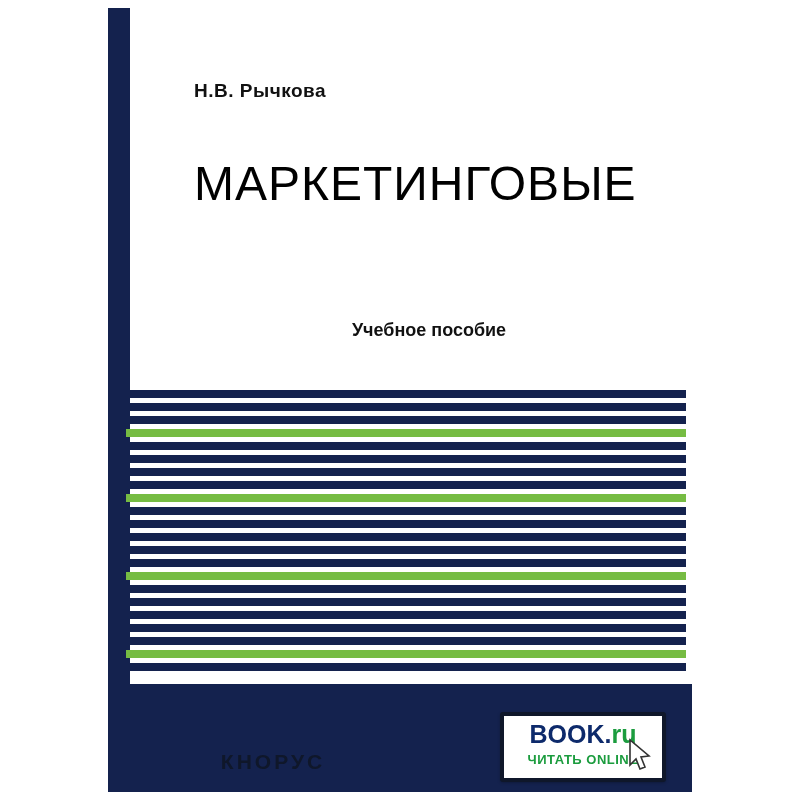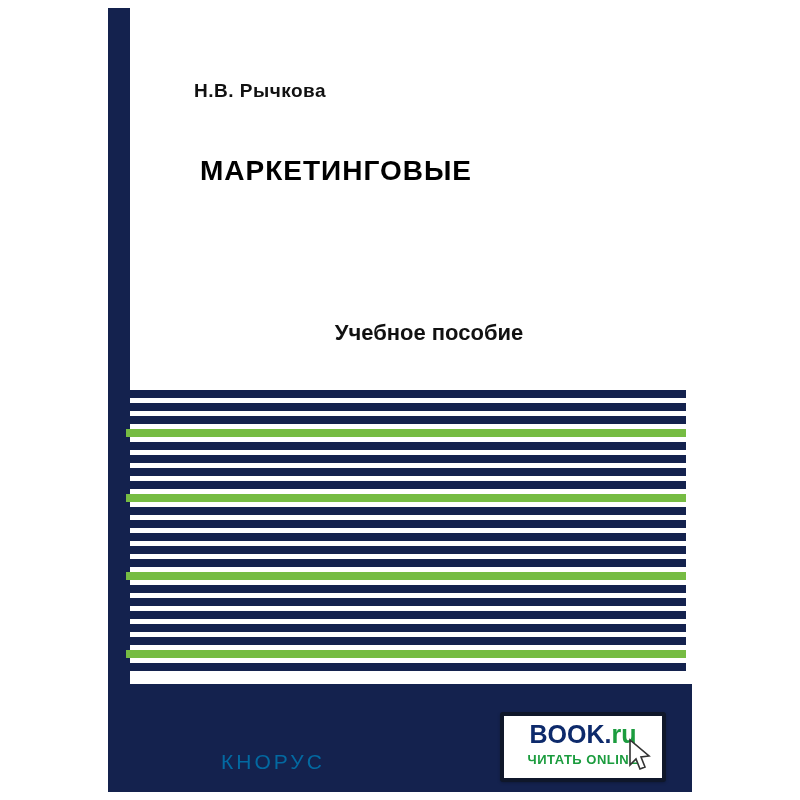--- a/index.html
+++ b/index.html
@@ -52,36 +52,36 @@
     left: 86px;
     top: 72px;
     font-size: 19px;
     font-weight: bold;
     color: #111111;
     letter-spacing: 0.5px;
   }
   
   .title {
     position: absolute;
-    left: 92px;
+    left: 86px;
     top: 145px;
     width: 470px;
-    font-size: 28px;
-    font-weight: bold;
+    font-size: 48px;
+    font-weight: normal;
     color: #000000;
     line-height: 1.28;
     letter-spacing: 1px;
   }
   .subtitle {
     position: absolute;
     left: 86px;
     top: 312px;
     width: 470px;
     text-align: center;
-    font-size: 22px;
+    font-size: 18px;
     font-weight: bold;
     color: #111111;
   }
   
   #stripes {
     position: absolute;
     left: 4px;
     top: 382px;
     width: 580px;
     height: 290px;
@@ -98,23 +98,23 @@
     width: 584px;
     height: 108px;
     background: #14224e;
   }
   #publisher {
     position: absolute;
     left: 0;
     top: 742px;
     width: 330px;
     text-align: center;
-    color: #0369a1;
+    color: #0f172a;
     font-size: 21px;
-    font-weight: normal;
+    font-weight: bold;
     letter-spacing: 3px;
   }
   
   #badge {
     position: absolute;
     left: 392px;
     top: 704px;
     width: 158px;
     height: 62px;
     background: #ffffff;

